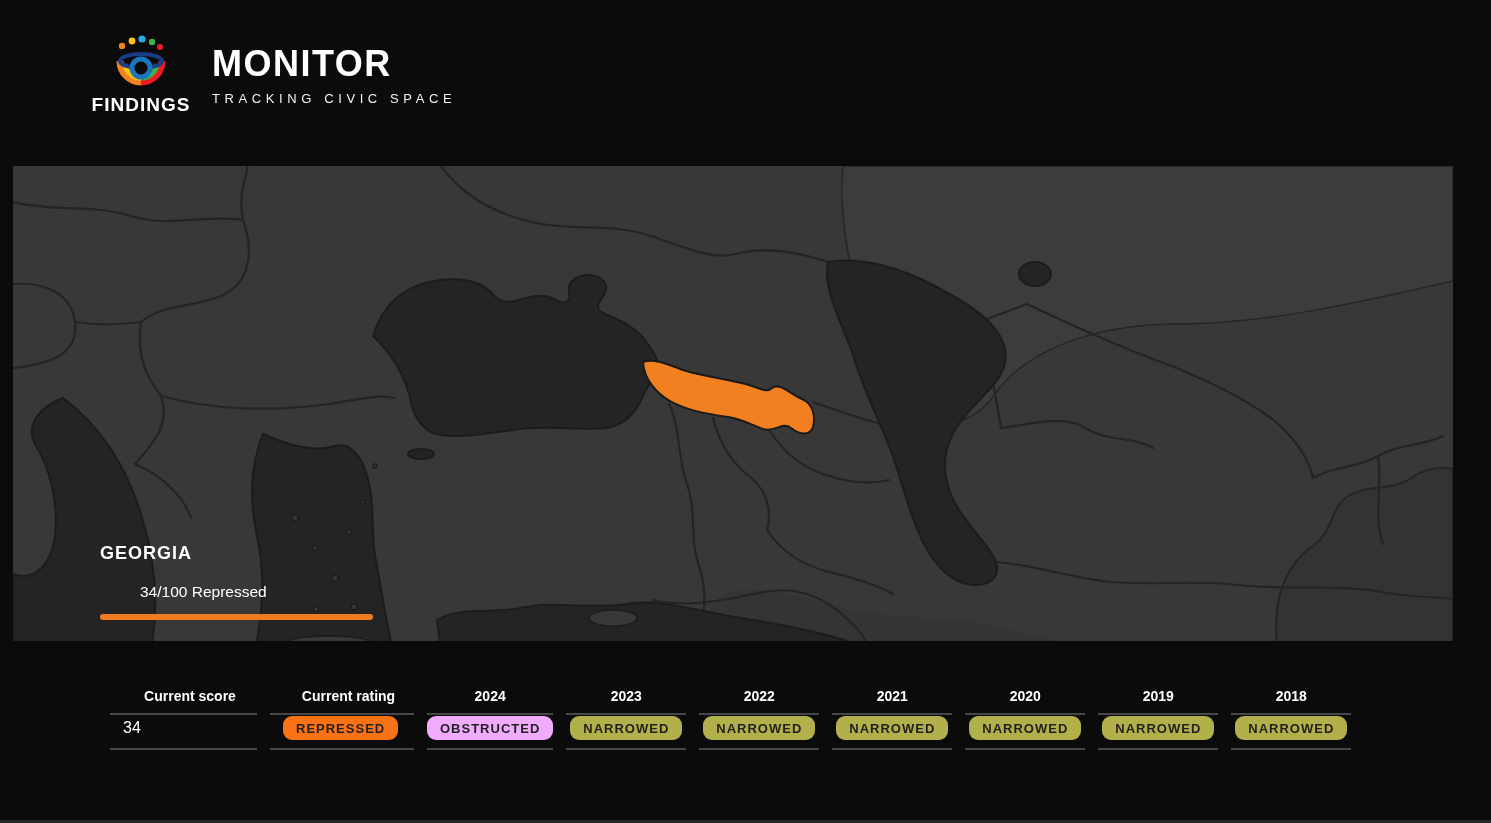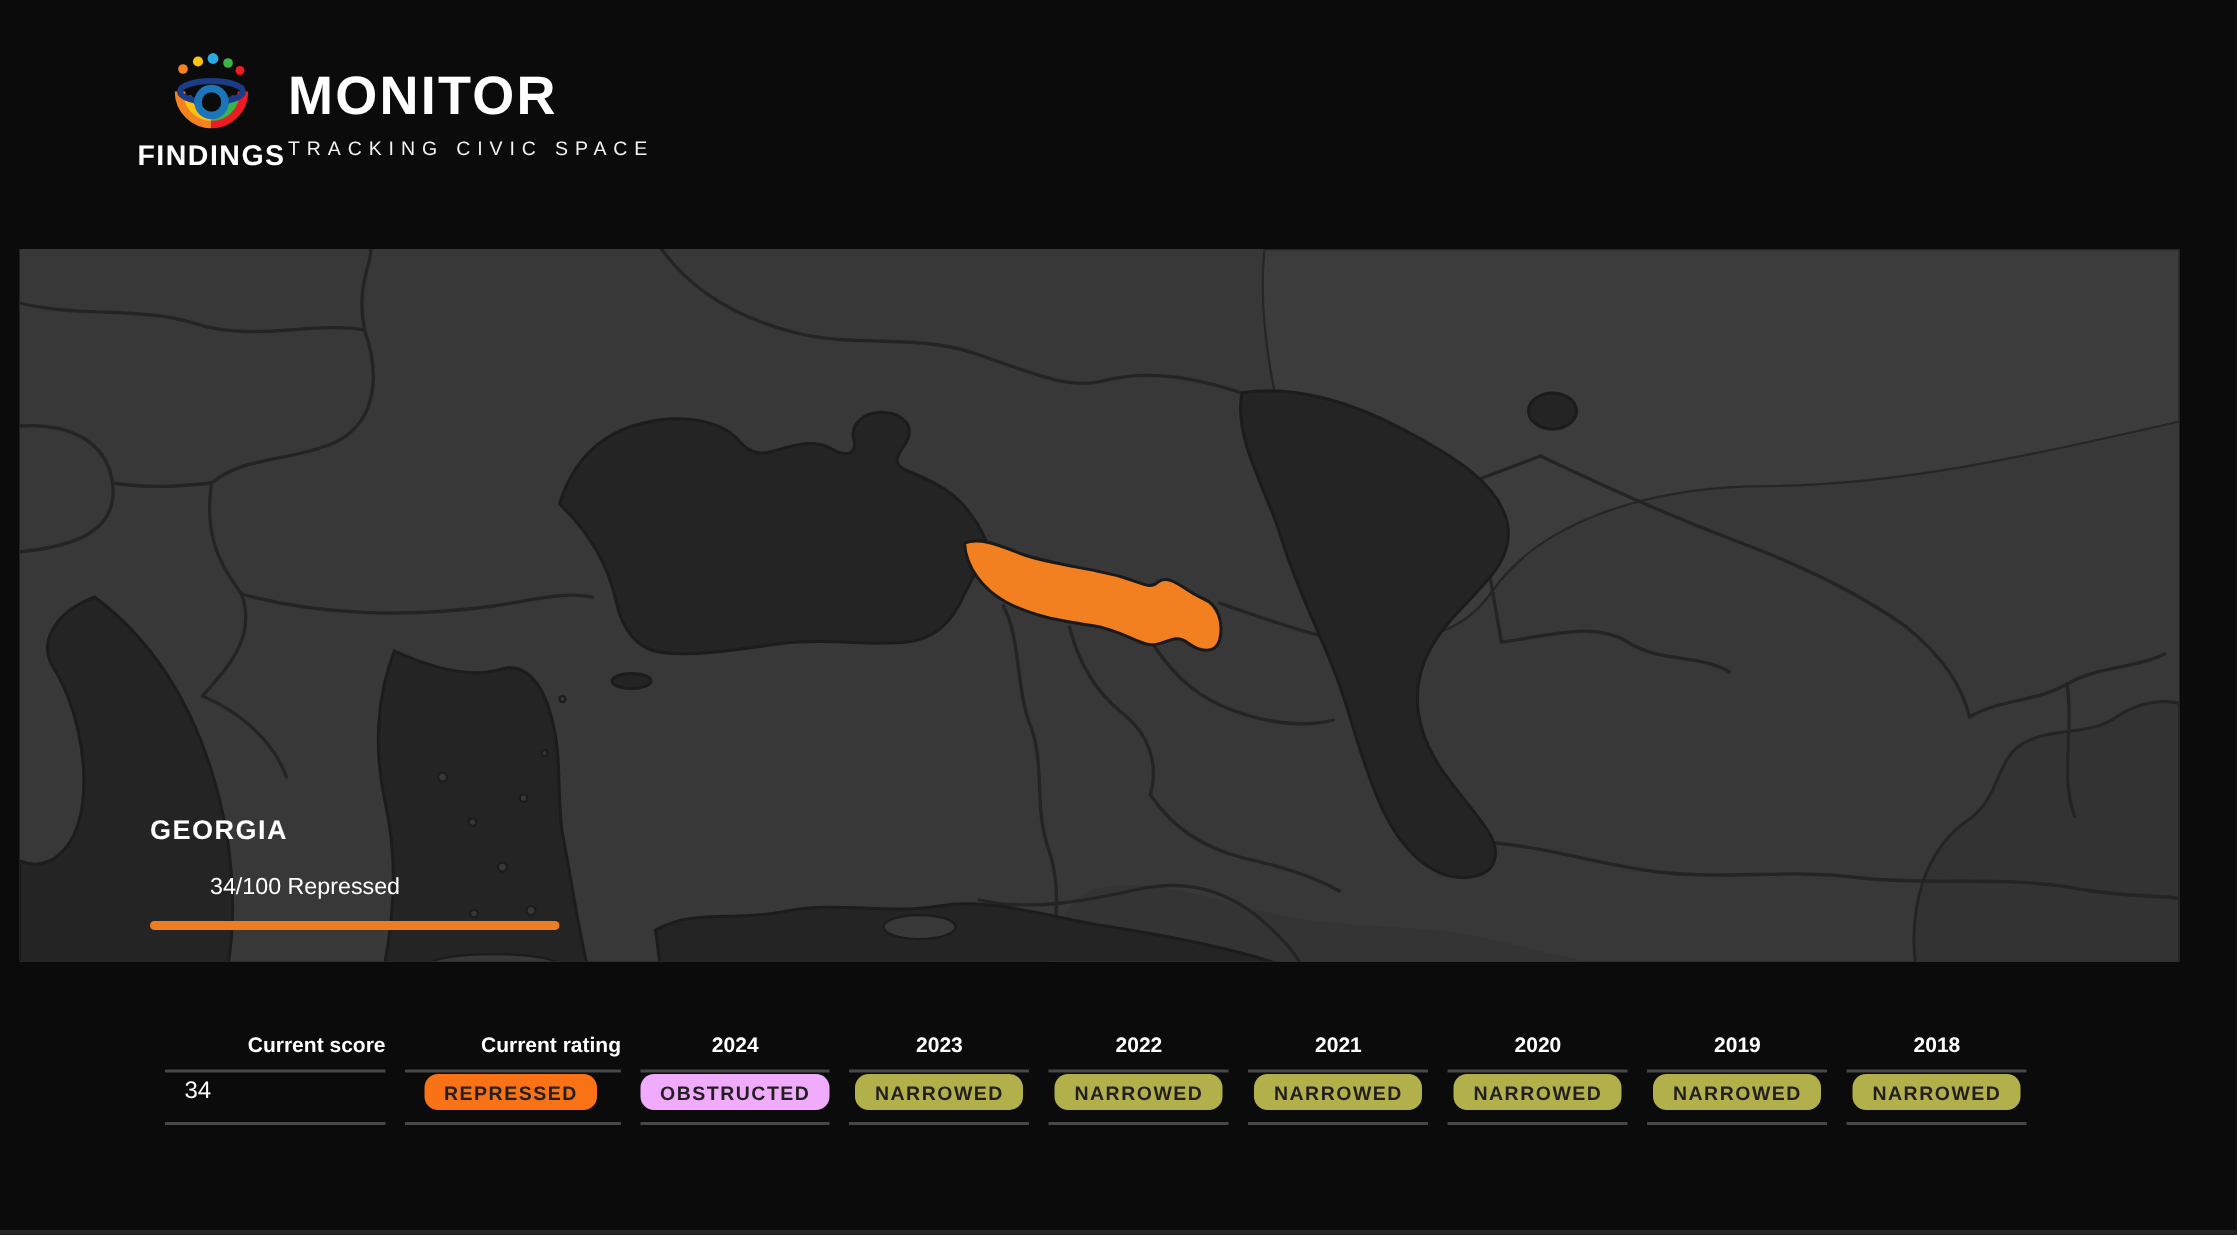--- a/index.html
+++ b/index.html
@@ -5,21 +5,21 @@
   * { margin:0; padding:0; box-sizing:border-box; }
   html,body { background:#0b0b0b; }
   body { font-family:"Liberation Sans", sans-serif; width:1491px; height:823px; overflow:hidden; position:relative; color:#fff; }
 
   
   .site-header { height:166px; display:flex; align-items:flex-start; padding-left:98px; background:#0b0b0b; }
   .brand { display:flex; margin-top:34px; }
   .logo-block { display:flex; flex-direction:column; align-items:center; width:86px; cursor:pointer; }
   .logo-block svg { width:66px; height:58px; display:block; }
   .brand-name { font-size:19px; font-weight:bold; letter-spacing:1px; color:#fff; margin-top:2px; }
-  .brand-text { margin-left:8px; margin-top:12px; }
+  .brand-text { margin-left:28px; margin-top:12px; }
   .brand-title { font-size:36px; font-weight:800; letter-spacing:1.5px; line-height:1; color:#fff; }
   .brand-subtitle { font-size:13px; letter-spacing:4.6px; color:#f2f2f2; margin-top:9px; }
   nav.main-nav { margin-left:auto; margin-right:116px; margin-top:48px; display:flex; gap:33px; }
   nav.main-nav a { color:#fff; text-decoration:none; font-size:17.5px; letter-spacing:.4px; white-space:nowrap; cursor:pointer; }
 
   
   .map-section { position:relative; margin:0 38px 0 13px; width:1440px; height:475px; background:#383838; overflow:hidden; }
   .map-section svg.region-map { display:block; width:1440px; height:484px; }
   .b { fill:none; stroke:#242424; stroke-width:2.2; stroke-linecap:round; }
   .sea { fill:#242424; stroke:#1c1c1c; stroke-width:2; }
@@ -27,21 +27,21 @@
   .map-overlay { position:absolute; left:87px; top:377px; }
   .country-label { font-size:18px; font-weight:800; letter-spacing:1px; color:#fff; }
   .score-text { font-size:15.5px; color:#fff; margin:19px 0 0 40px; }
   .score-bar { margin-top:13px; width:273px; height:6px; border-radius:3px; }
 
   
   .table-wrap { margin:47px 0 0 97px; }
   table.ratings { border-collapse:separate; border-spacing:13px 0; table-layout:fixed; }
   .ratings col.c1 { width:147px; } .ratings col.c2 { width:144px; } .ratings col.cy { width:120px; }
   .ratings th { font-size:14px; font-weight:bold; color:#fff; text-align:center; padding:0 0 9px 0; border-bottom:2px solid #474747; }
-  .ratings th.left { text-align:right; padding-left:13px;margin-top:32px; }
+  .ratings th.left { text-align:center; padding-left:13px;margin-top:32px; }
   .ratings td { text-align:center; padding:1px 0 8px 0; border-bottom:2px solid #474747; vertical-align:middle; }
   .ratings td.left { text-align:left; padding-left:13px; }
   .score-cell { font-size:16px; color:#fff; }
   .pill { display:inline-block; padding:6px 13px 5px; border-radius:9px; font-size:13px; font-weight:bold; letter-spacing:1px; color:#231f20; line-height:1; }
 
   .bottom-line { position:absolute; left:0; bottom:0; width:100%; height:3px; background:#262626; }
 </style>
 </head>
 <body>
 

